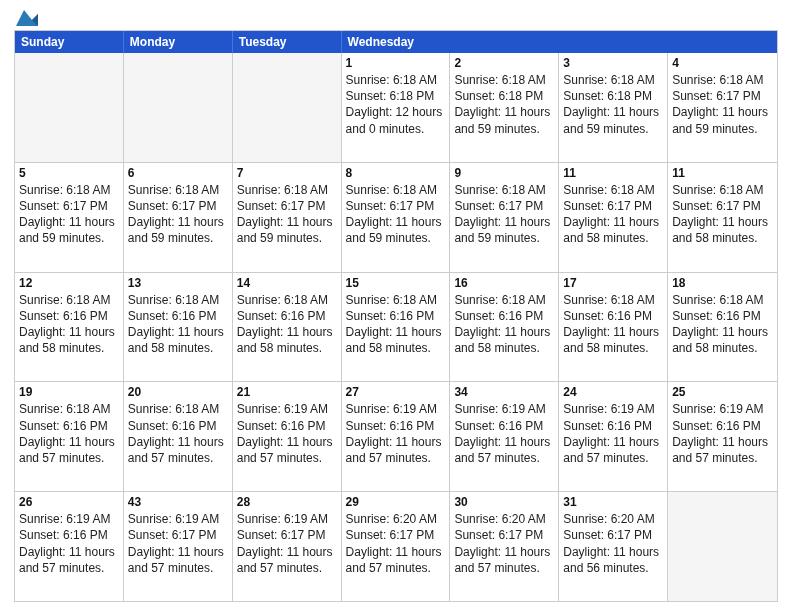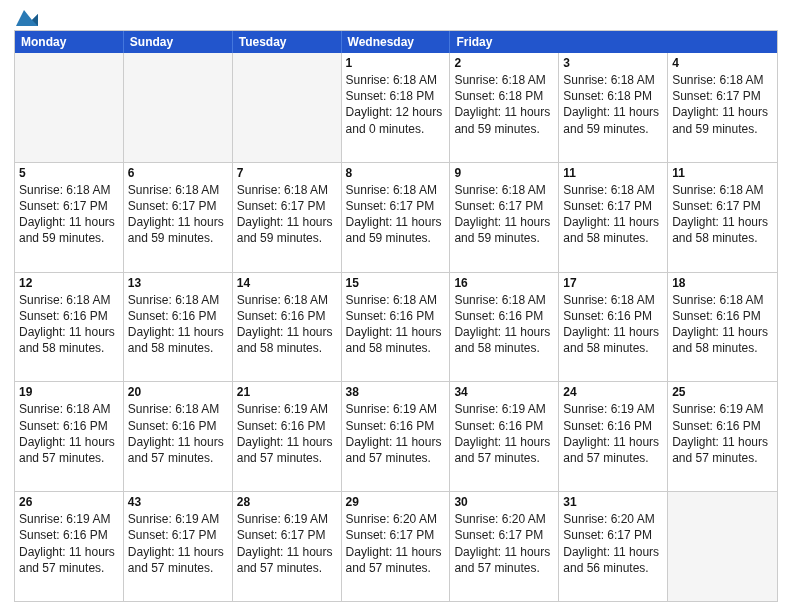--- a/index.html
+++ b/index.html
@@ -126,25 +126,24 @@
       </div>
     </div>
     <div class="title-area">
       <div class="month-title"></div>
       <div class="location"></div>
     </div>
   </div>
 
   <div class="calendar">
     <div class="day-headers">
-    <div class="day-header">Monday</div>
-        <div class="day-header">Sunday</div>
+    <div class="day-header">Sunday</div>
+        <div class="day-header">Monday</div>
         <div class="day-header">Tuesday</div>
         <div class="day-header">Wednesday</div>
-        <div class="day-header">Friday</div>
       </div>
     <div class="weeks">
     <div class="week-row">
           <div class="day-cell empty"></div>
           <div class="day-cell empty"></div>
           <div class="day-cell empty"></div>
           <div class="day-cell">
             <div class="day-num">1</div>
             <div class="day-info" style="white-space: pre-line;">Sunrise: 6:18 AM
 Sunset: 6:18 PM
@@ -291,21 +290,21 @@
 and 57 minutes.</div>
           </div>
           <div class="day-cell">
             <div class="day-num">21</div>
             <div class="day-info" style="white-space: pre-line;">Sunrise: 6:19 AM
 Sunset: 6:16 PM
 Daylight: 11 hours
 and 57 minutes.</div>
           </div>
           <div class="day-cell">
-            <div class="day-num">38</div>
+            <div class="day-num">27</div>
             <div class="day-info" style="white-space: pre-line;">Sunrise: 6:19 AM
 Sunset: 6:16 PM
 Daylight: 11 hours
 and 57 minutes.</div>
           </div>
           <div class="day-cell">
             <div class="day-num">34</div>
             <div class="day-info" style="white-space: pre-line;">Sunrise: 6:19 AM
 Sunset: 6:16 PM
 Daylight: 11 hours

